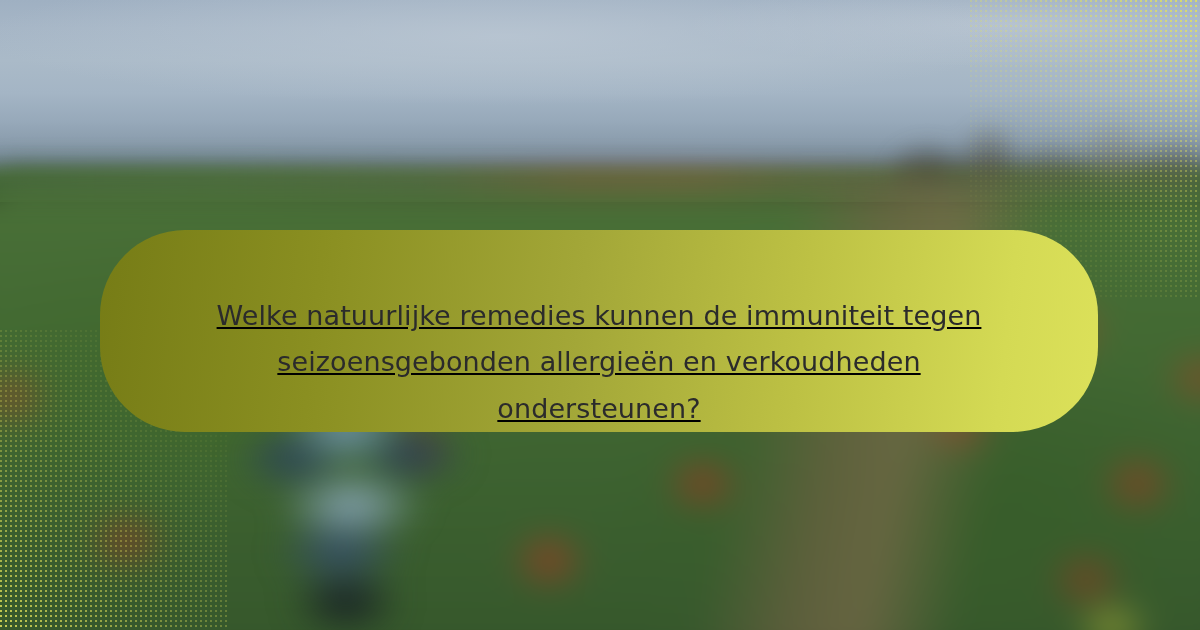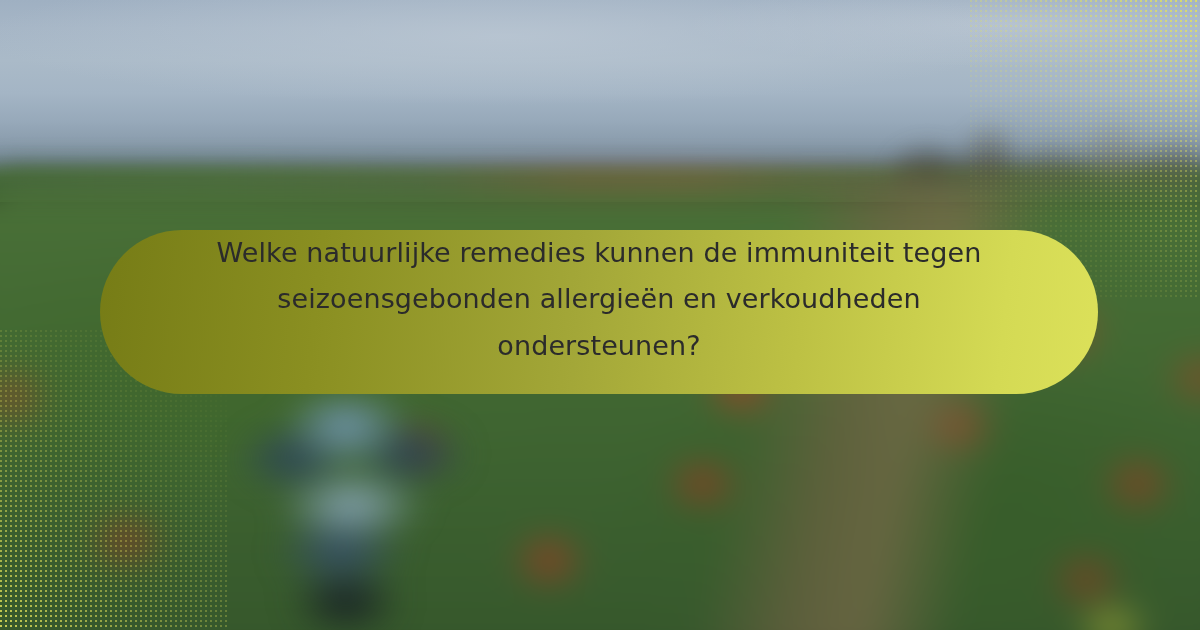--- a/index.html
+++ b/index.html
@@ -155,28 +155,29 @@
     -webkit-mask-image: linear-gradient(45deg, rgba(0,0,0,1) 0%, rgba(0,0,0,0.45) 34%, rgba(0,0,0,0.14) 62%, rgba(0,0,0,0) 90%);
             mask-image: linear-gradient(45deg, rgba(0,0,0,1) 0%, rgba(0,0,0,0.45) 34%, rgba(0,0,0,0.14) 62%, rgba(0,0,0,0) 90%);
   }
 
   
   .pill {
     position: absolute;
     left: 100px;
     top: 230px;
     width: 998px;
-    height: 164px;
+    height: 202px;
     border-radius: 85px / 85px;
     background: linear-gradient(96deg, #767c16 0%, #8a8f21 22%, #a3a738 48%, #bdc144 70%, #d4da54 90%, #dce15a 100%);
     display: flex;
-    align-items: flex-start;
+    align-items: flex-end;
     justify-content: center;
     box-sizing: border-box;
     padding: 0 110px;
+    text-decoration: underline;
   }
   .pill-text {
     margin: 0;
     text-align: center;
     color: #2b2b2b;
     font-size: 27px;
     line-height: 1.72;
     font-weight: 400;
     letter-spacing: 0.1px;
     font-family: "DejaVu Sans", sans-serif;

